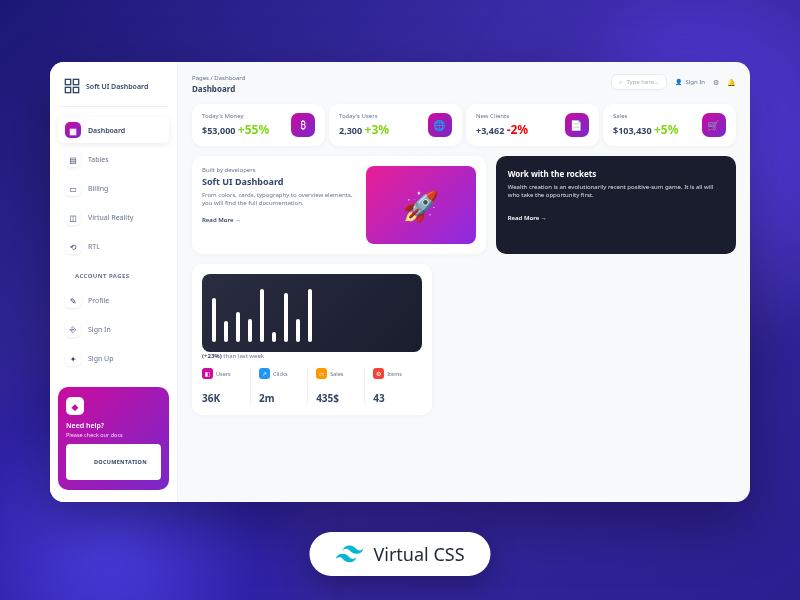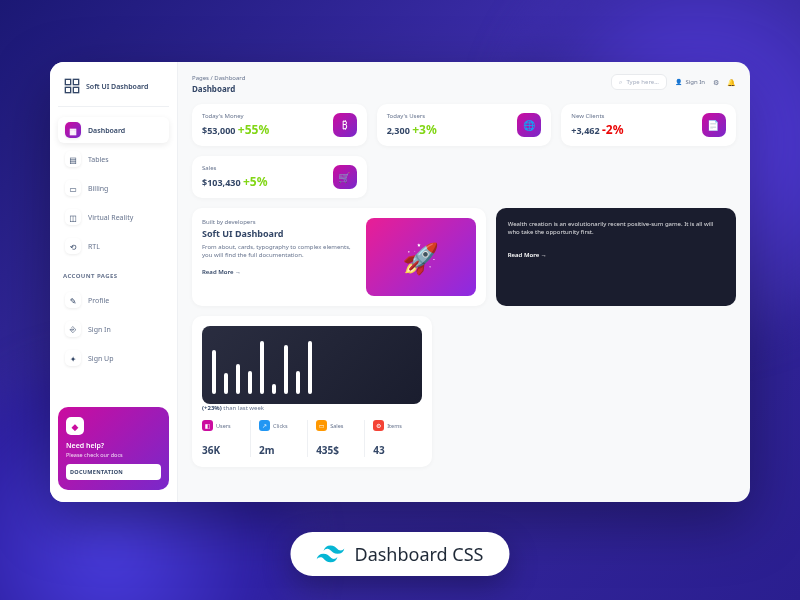--- a/index.html
+++ b/index.html
@@ -9,35 +9,35 @@
 .app{position:absolute;top:62px;left:50px;width:700px;height:440px;background:#f8f9fa;border-radius:14px;box-shadow:0 20px 60px rgba(0,0,0,.35);display:flex;overflow:hidden}
 .sidebar{width:128px;background:#fff;border-right:1px solid #eef0f3;display:flex;flex-direction:column;padding:12px 8px}
 .logo-row{display:flex;align-items:center;gap:6px;padding:4px 6px 12px;border-bottom:1px solid #eef0f3}
 .logo-ico{width:16px;height:16px}
 .logo-txt{font-size:7px;font-weight:600;color:#344767}
 .nav{margin-top:10px;display:flex;flex-direction:column;gap:3px}
 .nav-item{display:flex;align-items:center;gap:7px;padding:5px 7px;border-radius:6px;font-size:7px;color:#67748e;cursor:pointer}
 .nav-item.active{background:#fff;box-shadow:0 2px 6px rgba(0,0,0,.08);color:#344767;font-weight:600}
 .nav-ico{width:16px;height:16px;border-radius:5px;display:flex;align-items:center;justify-content:center;font-size:8px;background:#fff;box-shadow:0 1px 3px rgba(0,0,0,.08);color:#344767}
 .nav-item.active .nav-ico{background:linear-gradient(135deg,#cb0c9f,#7928ca);color:#fff}
-.nav-head{font-size:6px;font-weight:700;color:#67748e;letter-spacing:.4px;margin:10px 0 4px 5px}
+.nav-head{font-size:6px;font-weight:700;color:#67748e;letter-spacing:.4px;margin:10px 0 4px 17px}
 .help-card{margin-top:auto;background:linear-gradient(135deg,#cb0c9f,#7928ca);border-radius:10px;padding:10px 8px;color:#fff}
 .help-ico{width:18px;height:18px;background:#fff;border-radius:5px;display:flex;align-items:center;justify-content:center;color:#cb0c9f;font-size:9px;margin-bottom:6px}
 .help-t{font-size:7px;font-weight:600}
 .help-s{font-size:5.5px;opacity:.85;margin:1px 0 5px}
-.help-btn{background:#fff;color:#344767;font-size:5.5px;font-weight:700;padding:4px;border-radius:4px;text-align:left;letter-spacing:.3px;cursor:pointer}
+.help-btn{background:#fff;color:#344767;font-size:5.5px;font-weight:700;padding:14px;border-radius:4px;text-align:right;letter-spacing:.3px;cursor:pointer}
 .main{flex:1;padding:12px 14px;overflow:hidden}
 .topbar{display:flex;align-items:flex-start;justify-content:space-between;margin-bottom:10px}
 .crumbs{font-size:6px;color:#67748e}
 .crumbs b{display:block;font-size:8px;color:#344767;margin-top:1px}
 .top-right{display:flex;align-items:center;gap:8px}
 .search{display:flex;align-items:center;gap:4px;background:#fff;border:1px solid #e8eaed;border-radius:6px;padding:3px 7px;font-size:6px;color:#a7afc0}
 .signin{font-size:6px;color:#67748e;display:flex;align-items:center;gap:3px;cursor:pointer}
 .ico-sm{font-size:7px;color:#67748e;cursor:pointer}
-.stats{display:grid;grid-template-columns:repeat(3,1fr);gap:10px;margin-bottom:10px}
+.stats{display:grid;grid-template-columns:repeat(4,1fr);gap:4px;margin-bottom:10px}
 .stat{background:#fff;border-radius:10px;padding:8px 10px;display:flex;justify-content:space-between;align-items:center;box-shadow:0 1px 4px rgba(0,0,0,.04)}
 .stat-l{font-size:6px;color:#67748e}
 .stat-v{font-size:9px;font-weight:700;color:#344767;margin-top:1px}
 .stat-v .pct{font-size:12px;font-weight:700}
 .pct.up{color:#82d616}.pct.dn{color:#ea0606}
 .stat-ico{width:24px;height:24px;border-radius:7px;background:linear-gradient(135deg,#cb0c9f,#7928ca);display:flex;align-items:center;justify-content:center;color:#fff;font-size:10px}
 .row2{display:grid;grid-template-columns:1.1fr .9fr;gap:10px;margin-bottom:10px}
 .card{background:#fff;border-radius:10px;padding:10px;box-shadow:0 1px 4px rgba(0,0,0,.04)}
 .intro{display:flex;gap:10px}
 .intro-l{flex:1}
@@ -179,26 +179,27 @@
           </div>
           <div class="stat-ico">🛒</div>
         </div>
     </div>
 
     <div class="row2">
       <div class="card intro">
         <div class="intro-l">
           <div class="intro-s">Built by developers</div>
           <div class="intro-t">Soft UI Dashboard</div>
-          <div class="intro-d">From about, cards, typography to complex elements, you will find the full documentation.</div>
+          <div class="intro-d">From colors, cards, typography to overview elements, you will find the full documentation.</div>
           <div class="readmore">Read More →</div>
         </div>
         <div class="intro-img">🚀</div>
       </div>
       <div class="rockets">
+        <div class="rockets-t">Work with the rockets</div>
         <div class="rockets-d">Wealth creation is an evolutionarily recent positive-sum game. It is all will who take the opportunity first.</div>
         <div class="readmore">Read More →</div>
       </div>
     </div>
 
     <div class="row3">
       <div class="card">
         <div class="bars-box" id="bars">
             <div class="bar" style="height: 76%;"></div>
             <div class="bar" style="height: 36%;"></div>
@@ -231,14 +232,14 @@
           </div>
       </div>
     </div>
   </main>
 </div>
 
 <div class="tailwind">
   <svg width="28" height="18" viewBox="0 0 54 33">
       <path fill="#06B6D4" d="M27 0c-7.2 0-11.7 3.6-13.5 10.8 2.7-3.6 5.85-4.95 9.45-4.05 2.05.51 3.52 2 5.14 3.65C30.74 13.1 33.8 16.2 40.5 16.2c7.2 0 11.7-3.6 13.5-10.8-2.7 3.6-5.85 4.95-9.45 4.05-2.05-.51-3.52-2-5.14-3.65C36.76 3.1 33.7 0 27 0zM13.5 16.2C6.3 16.2 1.8 19.8 0 27c2.7-3.6 5.85-4.95 9.45-4.05 2.05.51 3.52 2 5.14 3.65 2.65 2.7 5.71 5.8 12.41 5.8 7.2 0 11.7-3.6 13.5-10.8-2.7 3.6-5.85 4.95-9.45 4.05-2.05-.51-3.52-2-5.14-3.65-2.65-2.7-5.71-5.8-12.41-5.8z"></path>
     </svg>
-  <span class="tw-txt">Dashboard CSS</span>
+  <span class="tw-txt">Virtual CSS</span>
 </div>
 
 </body></html>

